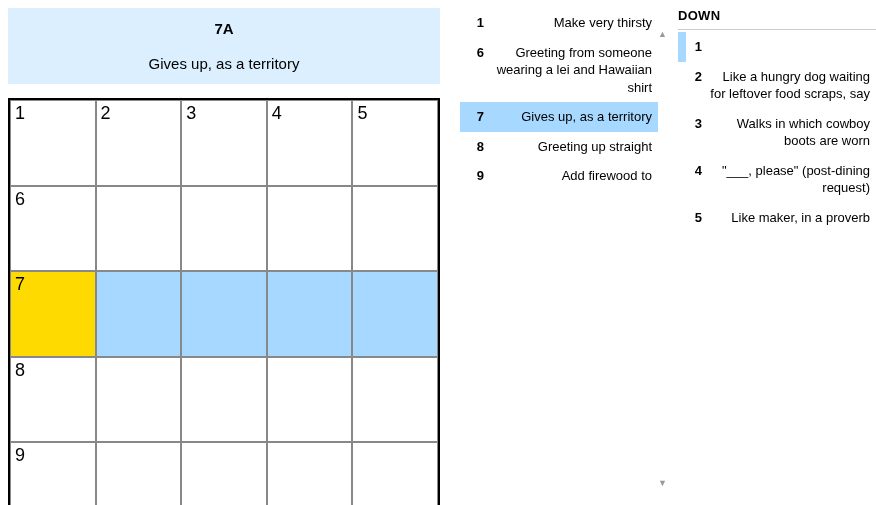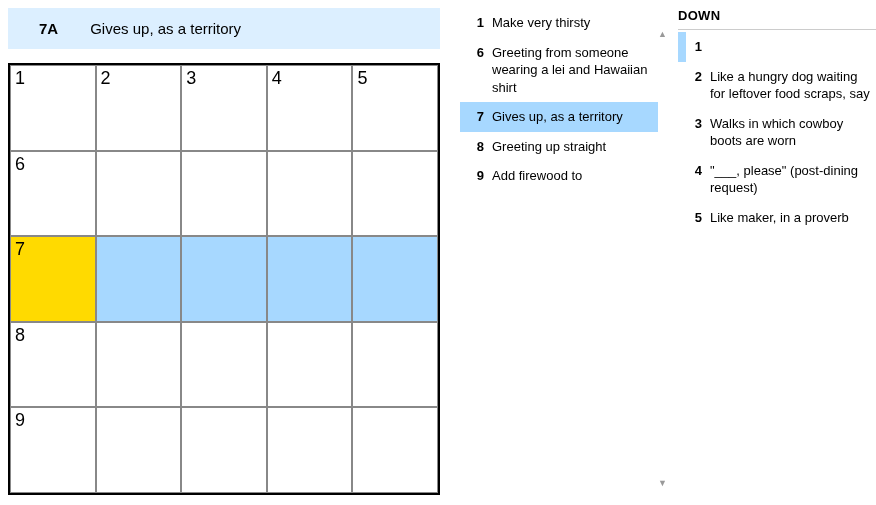--- a/index.html
+++ b/index.html
@@ -14,26 +14,27 @@
   .layout {
     display: flex;
     gap: 20px;
     align-items: flex-start;
   }
   .left {
     width: 436px;
   }
   .clue-bar {
     background: #dcefff;
-    padding: 12px 31px;
+    padding: 12px 14px;
     font-size: 15px;
     display: flex;
     align-items: center;
-    gap: 32px;
+    gap: 18px;
     margin-bottom: 14px;
+    flex-direction: column;
   }
   .clue-bar-num {
     font-weight: 700;
   }
   .grid {
     border: 2px solid #000;
     display: grid;
     grid-template-columns: repeat(5, 1fr);
     grid-template-rows: repeat(5, 1fr);
     width: 432px;
@@ -83,20 +84,21 @@
   }
   .clue-item .cn {
     width: 24px;
     text-align: right;
     font-weight: 700;
     flex-shrink: 0;
     padding-right: 8px;
   }
   .clue-item .ct {
     flex: 1;
+    text-align: right;
   }
   .scroll-track {
     position: absolute;
     right: -6px;
     top: 22px;
     bottom: 0;
     width: 6px;
     display: flex;
     flex-direction: column;
     justify-content: space-between;

